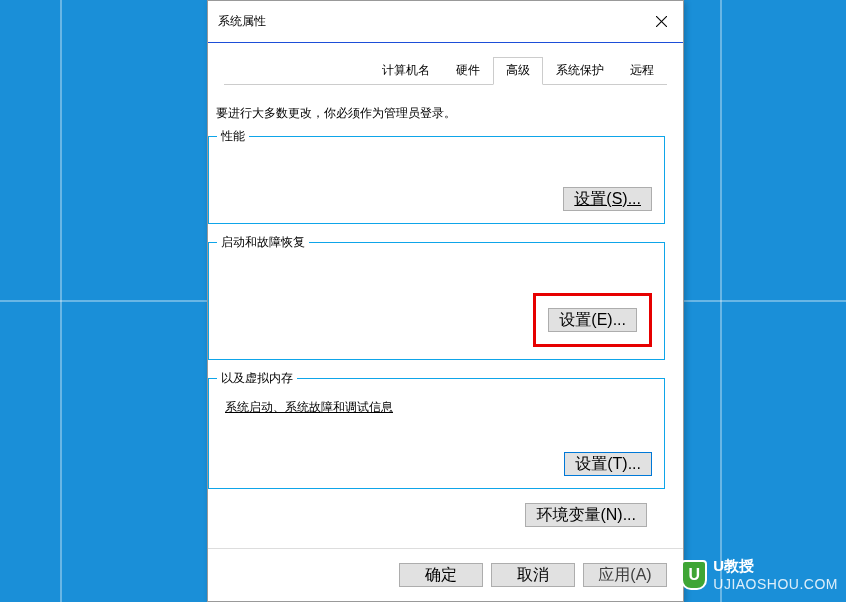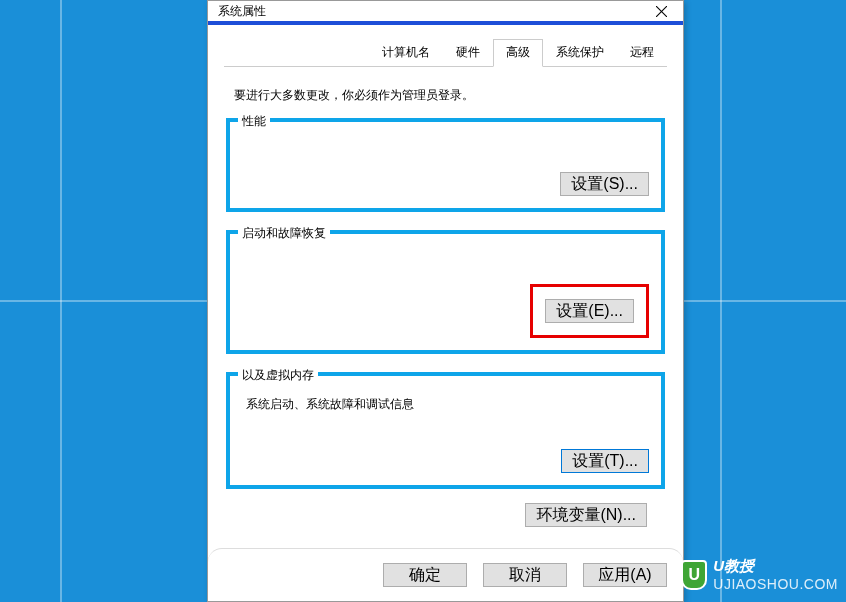--- a/index.html
+++ b/index.html
@@ -40,26 +40,26 @@
     top: 0;
     width: 477px;
     height: 602px;
     background: #fff;
     border: 1px solid #999;
     box-shadow: 2px 2px 6px rgba(0,0,0,0.2);
     display: flex;
     flex-direction: column;
   }
   .titlebar {
-    height: 24px;
+    height: 42px;
     display: flex;
     align-items: center;
     justify-content: space-between;
     padding-left: 10px;
-    border-bottom: 4px solid #1d4ed8;
+    border-bottom: 1px solid #1d4ed8;
   }
   .titlebar .title { font-size: 12px; }
   .close-btn {
     width: 44px;
     height: 30px;
     display: flex;
     align-items: center;
     justify-content: center;
     cursor: pointer;
   }
@@ -82,33 +82,34 @@
     border: 1px solid #ccc;
     border-bottom: 1px solid #fff;
     z-index: 2;
     margin-bottom: -1px;
   }
   .tab-content-border {
     margin: 0 16px;
     border-top: 1px solid #ccc;
   }
   .content {
-    padding: 8px 18px 0 18px;
+    padding: 8px 18px 0 0;
     flex: 1;
     overflow: hidden;
   }
   .notice {
     padding: 12px 8px 14px 8px;
     font-size: 12px;
   }
   .groupbox {
-    border: 4px solid #0ea5e9;
+    border: 1px solid #0ea5e9;
     margin-bottom: 18px;
     position: relative;
     padding: 14px 12px 12px 12px;
+    text-decoration: underline;
   }
   .groupbox .legend {
     position: absolute;
     top: -9px;
     left: 8px;
     background: #fff;
     padding: 0 4px;
     font-size: 12px;
   }
   .groupbox .desc {
@@ -143,28 +144,27 @@
     display: flex;
     justify-content: flex-end;
     padding: 0 18px 0 0;
     margin-top: -4px;
   }
   .env-row .btn { min-width: 100px; }
   .footer {
     border-top: 1px solid #ddd;
     display: flex;
     justify-content: flex-end;
-    gap: 16px;
+    gap: 8px;
     padding: 14px 16px;
     margin-top: auto;
-    border-radius: 14px;
   }
   .footer .btn { min-width: 84px; }
   .footer .btn.disabled {
-    color: #000000;
+    color: #404040;
     cursor: default;
   }
   .watermark {
     position: absolute;
     right: 8px;
     bottom: 10px;
     display: flex;
     align-items: center;
     gap: 6px;
     color: #fff;
@@ -177,21 +177,20 @@
     align-items: center;
     justify-content: center;
     color: #fff;
     font-weight: bold;
     font-size: 16px;
     border: 2px solid #fff;
   }
   .watermark .txt .line1 {
     font-size: 15px;
     font-weight: bold;
-    font-style: italic;
   }
   .watermark .txt .line2 {
     font-size: 14px;
     opacity: 0.85;
     letter-spacing: 0.5px;
   }
 </style>
 </head>
 <body>
 

